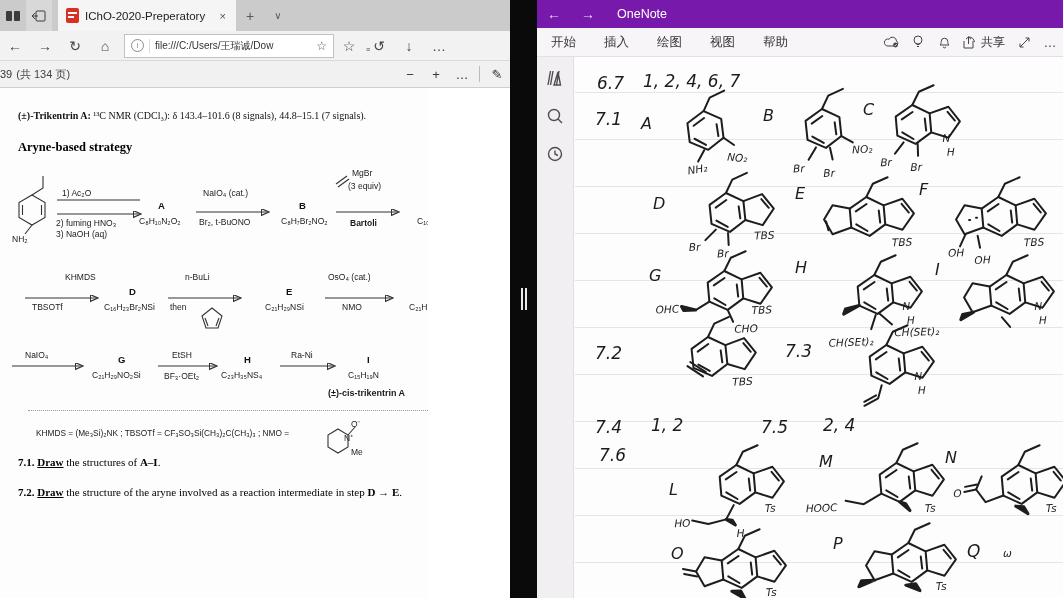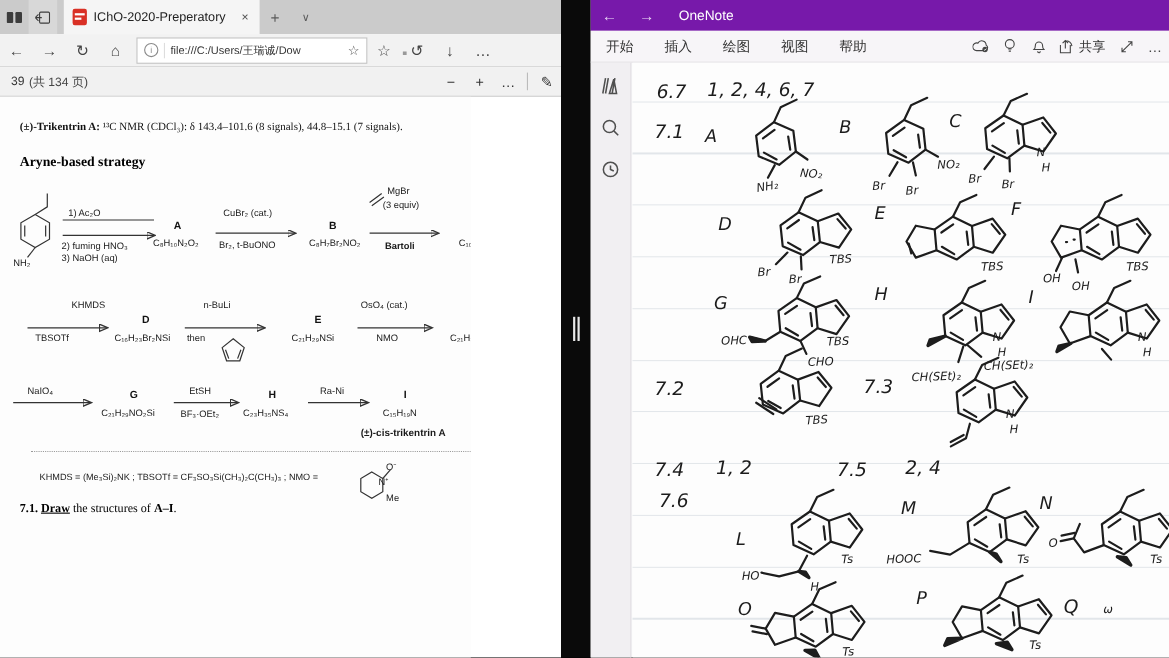--- a/index.html
+++ b/index.html
@@ -20,21 +20,21 @@
   .navbar{position:absolute;left:0;top:31px;width:510px;height:30px;background:#f2f2f2;display:flex;align-items:center;border-bottom:1px solid #d9d9d9;box-sizing:border-box;}
   .navic{width:30px;text-align:center;color:#444;font-size:14px;flex:none;}
   .addr{display:flex;align-items:center;height:22px;background:#fff;border:1px solid #c2c2c2;margin-left:4px;padding:0 6px;gap:5px;width:196px;flex:none;}
   .infoc{width:11px;height:11px;border:1px solid #8a8a8a;border-radius:50%;color:#8a8a8a;font-size:8px;line-height:11px;text-align:center;flex:none;}
   .addrsep{width:1px;height:14px;background:#ddd;flex:none;}
   .url{font-size:10px;color:#333;white-space:nowrap;overflow:hidden;flex:1;}
   .addrstar{color:#555;font-size:12px;flex:none;}
   .favico{position:relative;}
   .favico i{position:absolute;right:-5px;bottom:1px;font-style:normal;font-size:7px;color:#444;letter-spacing:-1px;}
   .pdfbar{position:absolute;left:0;top:61px;width:510px;height:27px;background:#f1f1f1;border-bottom:1px solid #cfcfcf;box-sizing:border-box;display:flex;align-items:center;font-size:11px;color:#333;}
-  .pdfbar .pg{margin-left:10px;}
+  .pdfbar .pg{}
   .pdfbar .pgt{margin-left:4px;color:#444;}
   .pdfbar .grow{flex:1;}
   .pdfbar .tbtn{width:26px;text-align:center;color:#333;font-size:13px;}
   .pdfbar .vsep{width:1px;height:16px;background:#bbb;margin:0 4px;}
   .pdfcontent{position:absolute;left:0;top:88px;width:428px;height:510px;background:#fdfdfd;overflow:hidden;}
   .t{position:absolute;white-space:nowrap;}
   .serif{font-family:"Liberation Serif",serif;}
   .b{font-weight:bold;}
   .u{text-decoration:underline;}
   .sch{font-size:8.5px;color:#1a1a1a;}
@@ -169,21 +169,21 @@
 
       <span class="t serif" style="left:18px;top:22px;font-size:10px;color:#111;"><span class="b">(±)-Trikentrin A:</span><span> ¹³C NMR (CDCl₃): δ 143.4–101.6 (8 signals), 44.8–15.1 (7 signals).</span></span>
       <span class="t serif b" style="left:18px;top:52px;font-size:12.5px;color:#000;">Aryne-based strategy</span>
 
       <span class="t sch" style="left:12px;top:146px;">NH₂</span>
       <span class="t sch" style="left:62px;top:100px;">1) Ac₂O</span>
       <span class="t sch" style="left:56px;top:130px;">2) fuming HNO₃</span>
       <span class="t sch" style="left:56px;top:141px;">3) NaOH (aq)</span>
       <span class="t clab" style="left:158px;top:112px;">A</span>
       <span class="t sch" style="left:139px;top:128px;">C₈H₁₀N₂O₂</span>
-      <span class="t sch" style="left:203px;top:100px;">CuBr₂ (cat.)</span>
+      <span class="t sch" style="left:203px;top:100px;">NaIO₄ (cat.)</span>
       <span class="t sch" style="left:199px;top:129px;text-align:right;">Br₂, t-BuONO</span>
       <span class="t clab" style="left:299px;top:112px;">B</span>
       <span class="t sch" style="left:281px;top:128px;">C₈H₇Br₂NO₂</span>
       <span class="t sch" style="left:352px;top:80px;">MgBr</span>
       <span class="t sch" style="left:348px;top:93px;">(3 equiv)</span>
       <span class="t sch b" style="left:350px;top:130px;">Bartoli</span>
       <span class="t clab" style="left:437px;top:112px;">C</span>
       <span class="t sch" style="left:417px;top:128px;">C₁₀H₉Br₂N</span>
 
       <span class="t sch" style="left:34px;top:184px;padding-left:31px;">KHMDS</span>
@@ -212,20 +212,21 @@
       <span class="t sch b" style="left:328px;top:300px;font-size:9px;">(±)-cis-trikentrin A</span>
 
       <div class="dots"></div>
 
       <span class="t sch" style="left:36px;top:340px;font-size:8.3px;">KHMDS = (Me₃Si)₂NK ; TBSOTf = CF₃SO₃Si(CH₃)₂C(CH₃)₃ ; NMO =</span>
       <span class="t sch" style="left:351px;top:330px;">O⁻</span>
       <span class="t sch" style="left:344px;top:344px;">N⁺</span>
       <span class="t sch" style="left:351px;top:359px;">Me</span>
 
       <span class="t serif" style="left:18px;top:368px;font-size:11px;color:#000;"><span class="b">7.1. </span><span class="b u">Draw</span><span> the structures of </span><span class="b">A–I</span><span>.</span></span>
+      <span class="t serif" style="left:18px;top:398px;font-size:11px;color:#000;"><span class="b">7.2. </span><span class="b u">Draw</span><span> the structure of the aryne involved as a reaction intermediate in step </span><span class="b">D</span><span> → </span><span class="b">E</span><span>.</span></span>
     </div>
   </div>
 
   <div class="divider">
     <div class="handle"></div>
   </div>
 
   <div class="onenote">
     <div class="purple">
       <span class="arrow">←</span>

